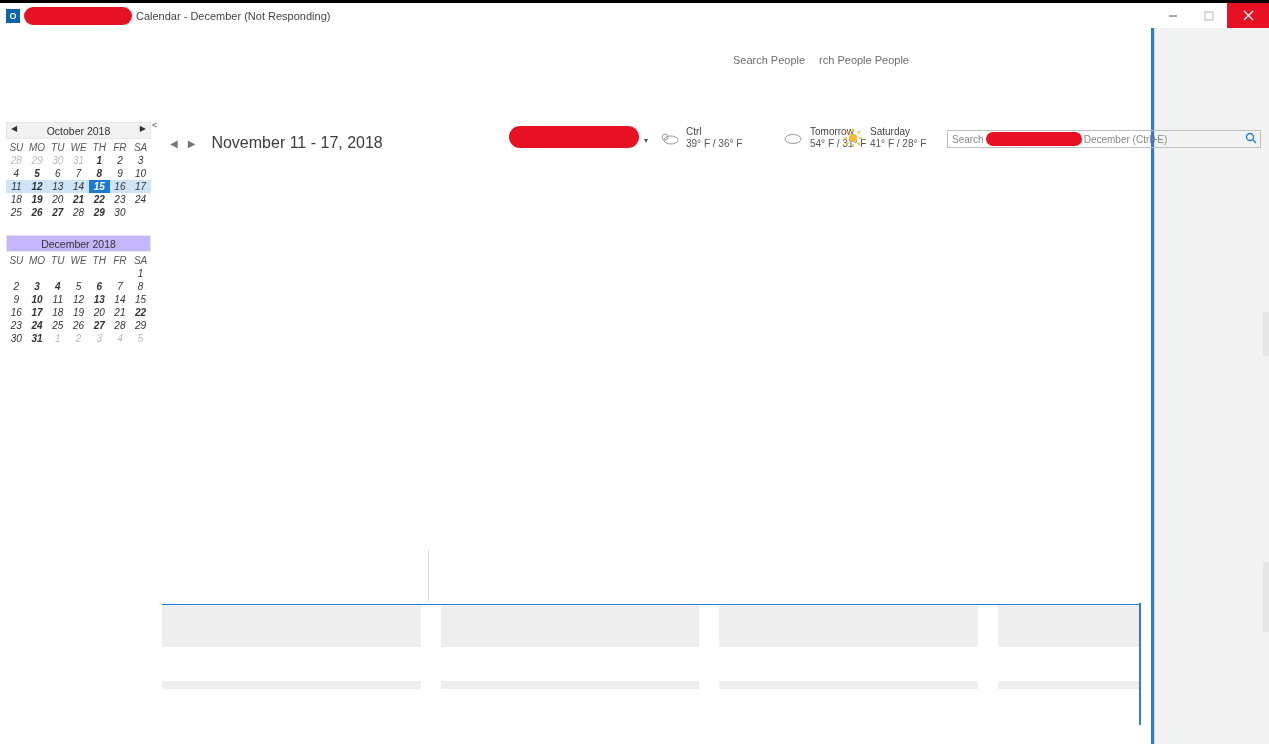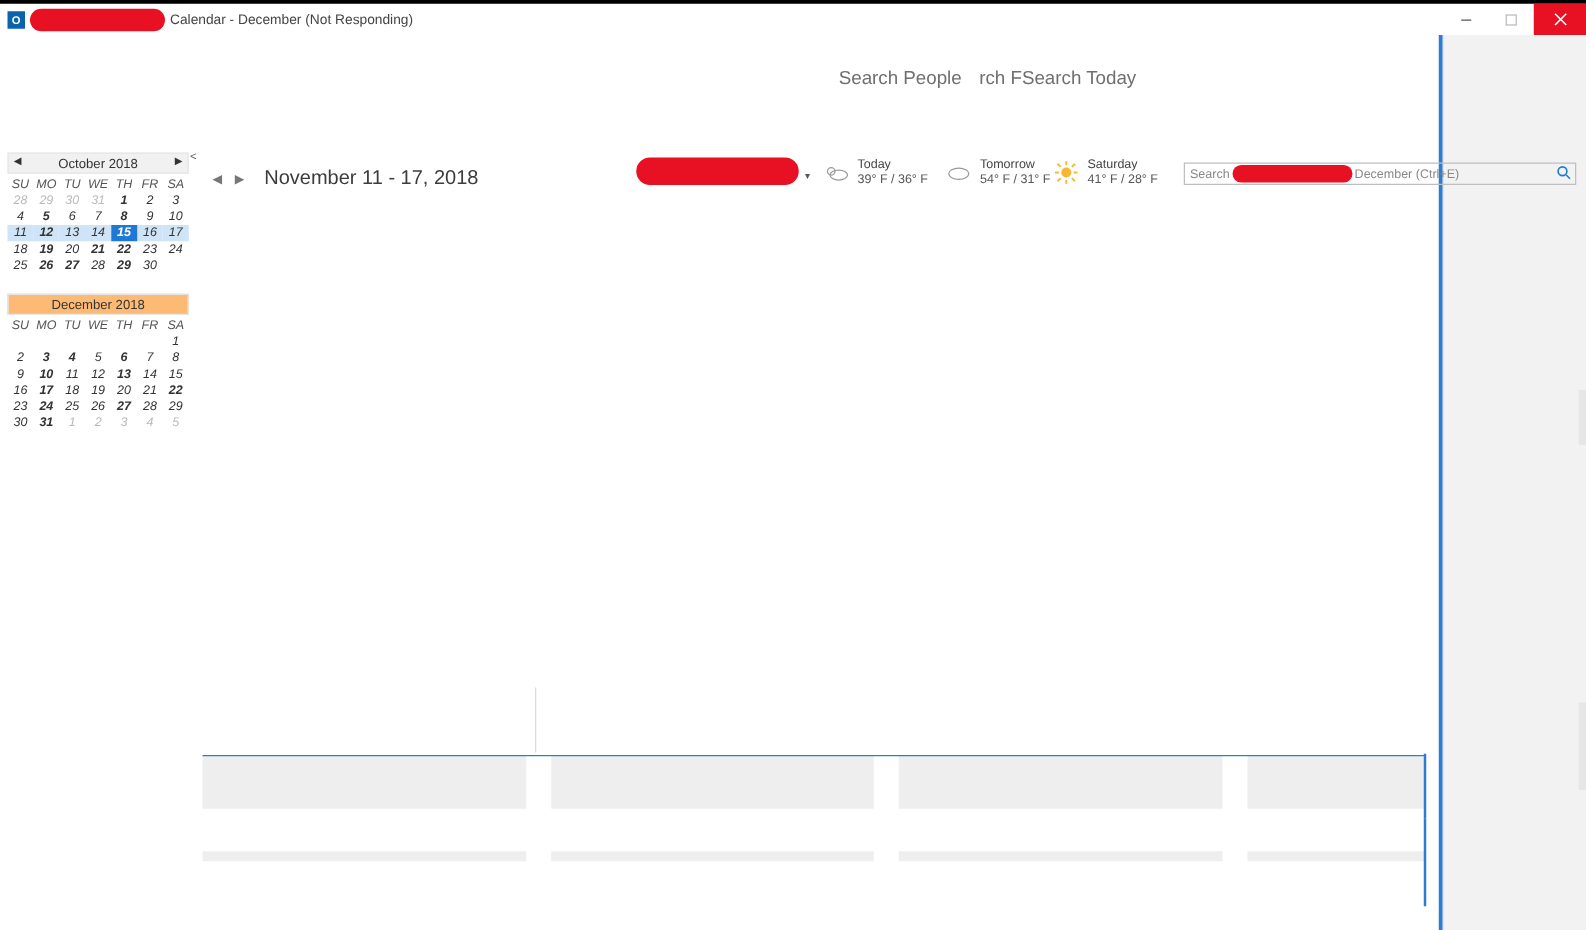--- a/index.html
+++ b/index.html
@@ -9,21 +9,21 @@
   .titlebar { height: 28px; border-top:3px solid #000; display:flex; align-items:center; font-size:11px; color:#444; position:relative; }
   .titlebar .oicon { width:14px; height:14px; background:#0a64ad; margin:0 4px 0 6px; display:flex; align-items:center; justify-content:center; color:#fff; font-size:9px; font-weight:bold;}
   .redact-title { width:108px; height:18px; background:#e81123; border-radius:9px; margin-right:4px;}
   .winbtns { position:absolute; right:0; top:0; display:flex; height:25px;}
   .winbtn { width:36px; display:flex; align-items:center; justify-content:center; color:#555;}
   .winbtn.close { background:#e81123; color:#fff; width:42px;}
   .winbtn svg { stroke:currentColor; }
 
   
   .ribbon { height:60px; position:relative; }
-  .searchpeople { position:absolute; right:360px; top:26px; font-size:15px; color:#6f6f6f; display:flex; gap:14px; }
+  .searchpeople { position:absolute; right:360px; top:26px; font-size:11px; color:#6f6f6f; display:flex; gap:14px; }
 
   
   .rightpanel { position:absolute; top:28px; right:0; width:115px; bottom:0; background:#f2f2f2; border-left:1px solid #ddd;}
   .rightpanel::before { content:""; position:absolute; left:-4px; top:0; bottom:0; width:3px; background:#2f7bd1; }
   
   .notch { position:absolute; right:0; width:6px; height:44px; background:#e6e6e6; }
 
   
   .sidebar { position:absolute; left:6px; top:122px; width:145px; }
   .collapse { position:absolute; left:152px; top:120px; font-size:9px; color:#555;}
@@ -32,34 +32,34 @@
   .monthhdr .navbtn.l { left:4px;} .monthhdr .navbtn.r { right:4px;}
   .dowrow, .wkrow { display:grid; grid-template-columns:repeat(7,1fr); text-align:center;font-style:italic;}
   .dowrow { font-size:9.5px; color:#555; margin-top:2px;}
   .dowrow span, .wkrow span { padding:1px 0; font-size:10px;}
   .wkrow span { color:#333; cursor:pointer;}
   .wkrow span.g { color:#bababa;}
   .wkrow span.b { font-weight:600;}
   .wkrow.sel span { background:#cfe4f7;}
   .wkrow span.today { background:#1e79d6; color:#fff; font-weight:600;}
   .month2 { margin-top:16px;}
-  .month2 .monthhdr { background:#fdba74;}
+  .month2 .monthhdr { background:#c4b5fd;}
 
   
   .headline { position:absolute; left:170px; top:128px; right:0; height:30px; display:flex; align-items:center; }
   .navarr { font-size:10px; color:#777; margin-right:10px; cursor:pointer;}
   .daterange { font-size:16px; color:#3c3c3c; margin-left:6px;}
   .redact-mid { position:absolute; left:509px; top:126px; width:130px; height:22px; background:#e81123; border-radius:11px;}
   .caret { position:absolute; left:644px; top:136px; font-size:8px; color:#555;}
 
   
   .weather { position:absolute; top:126px; display:flex; align-items:center; gap:6px;}
   .weather .txt { font-size:10px; color:#555; line-height:12px;}
   .weather .txt div:first-child { color:#444;}
-  .w1{ left:658px;} .w2{ left:756px;} .w3{ left:842px;align-items:center;}
+  .w1{ left:658px;} .w2{ left:782px;} .w3{ left:842px;align-items:center;}
   .wicon { width:22px; height:22px; display:flex; align-items:center; justify-content:center;}
 
   
   .searchbox { position:absolute; left:947px; top:130px; width:314px; height:18px; border:1px solid #bfbfbf; font-size:10px; color:#888; display:flex; align-items:center; padding:0 4px;}
   .searchbox .redact-s { width:96px; height:14px; background:#e81123; border-radius:7px; margin:0 2px;}
   .searchbox .mag { position:absolute; right:3px; top:1px; color:#1e79d6;}
 
   
   .weekgrid { position:absolute; left:162px; top:154px; width:978px; height:448px; }
   .vline { position:absolute; top:396px; bottom:0; width:1px; background:#d9d9d9; left:266px;}
@@ -97,21 +97,21 @@
           <line x1="1" y1="1" x2="10" y2="10" stroke-width="1.3"></line>
           <line x1="10" y1="1" x2="1" y2="10" stroke-width="1.3"></line>
         </svg>
       </div>
   </div>
 </div>
 
 <div class="ribbon">
   <div class="searchpeople">
     <span>Search People</span>
-    <span>rch FSearch Today</span>
+    <span>rch People People</span>
   </div>
 </div>
 
 <div class="rightpanel">
   <div class="notch" style="top:284px"></div>
   <div class="notch" style="top:534px;height:70px"></div>
 </div>
 
 <span class="collapse">&lt;</span>
 <div class="sidebar">
@@ -258,21 +258,21 @@
 <span class="caret">▾</span>
 
 <div class="weather w1">
   <div class="wicon">
       <svg width="22" height="18">
         <circle cx="7" cy="8" r="3" fill="none" stroke="#999"></circle>
         <ellipse cx="13" cy="11" rx="7" ry="4" fill="none" stroke="#999"></ellipse>
       </svg>
     </div>
   <div class="txt">
-      <div>Today</div>
+      <div>Ctrl</div>
       <div>39° F / 36° F</div>
     </div>
 </div>
 <div class="weather w2">
   <div class="wicon">
       <svg width="22" height="18">
         <ellipse cx="11" cy="10" rx="8" ry="4.5" fill="none" stroke="#999"></ellipse>
       </svg>
     </div>
   <div class="txt">

